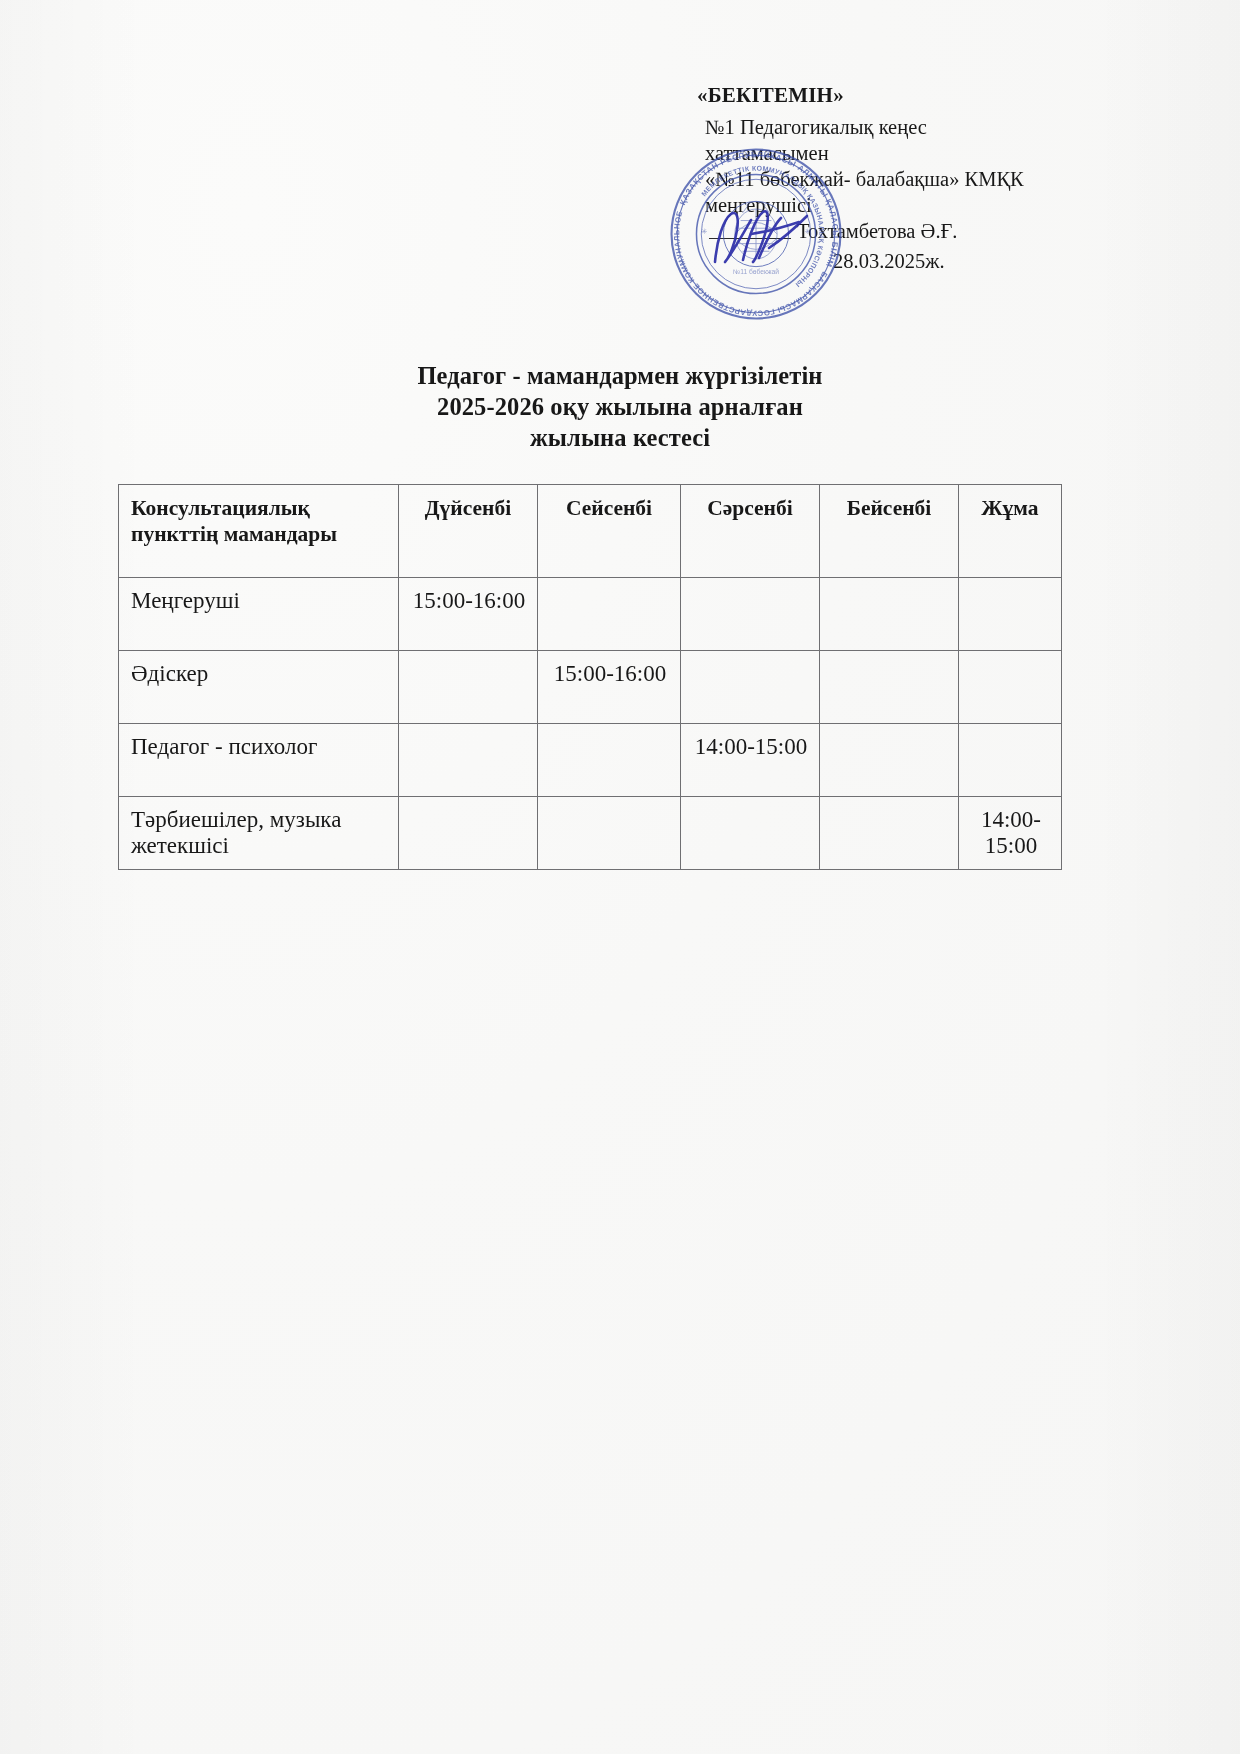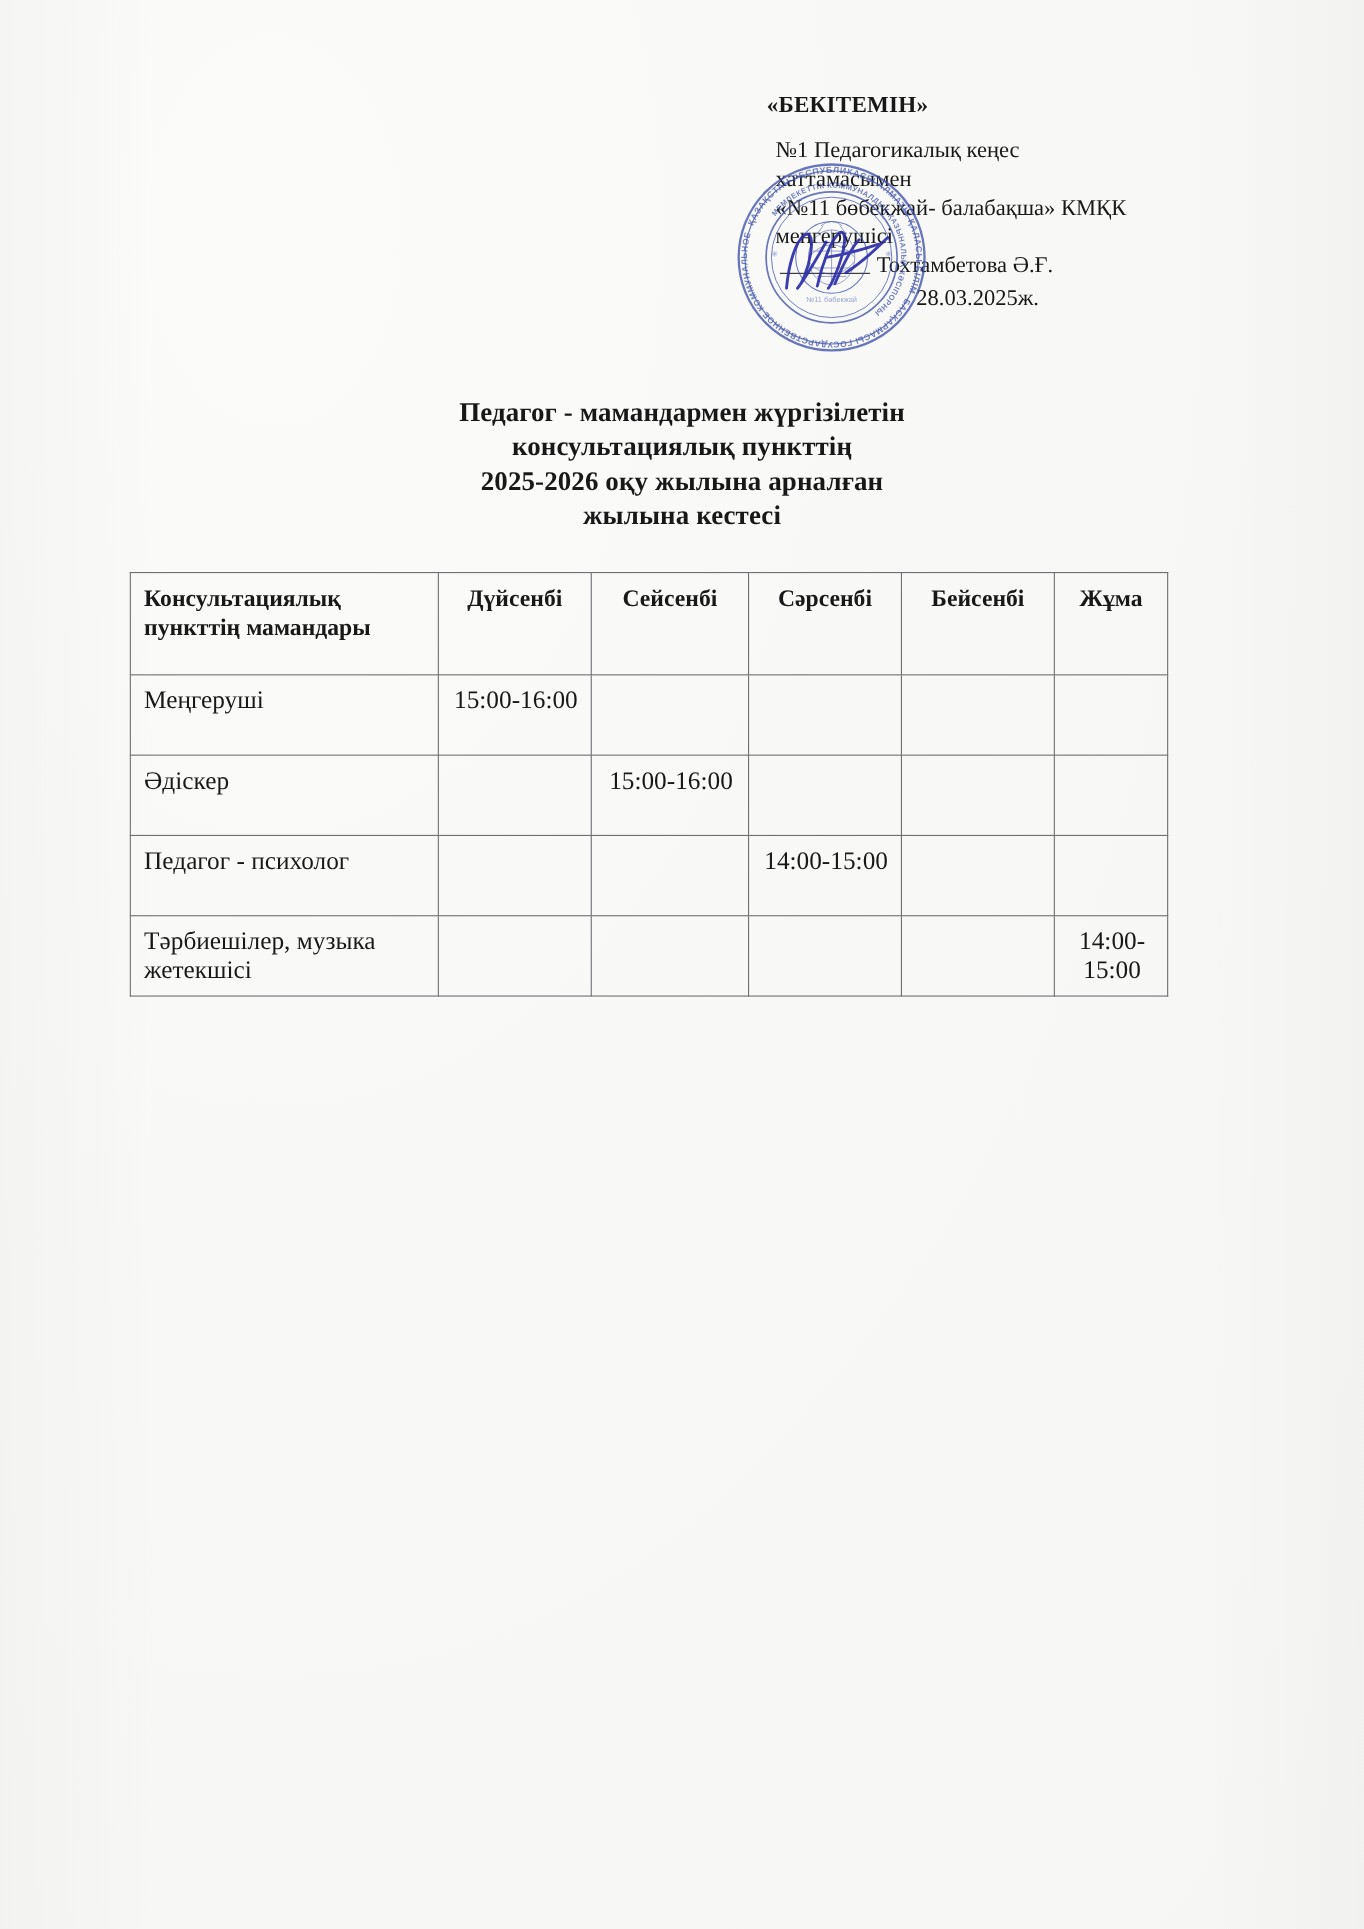--- a/index.html
+++ b/index.html
@@ -39,21 +39,21 @@
     top: 82px;
     width: 420px;
     font-size: 20.5px;
     line-height: 26px;
     z-index: 6;
   }
   .approval-title {
     font-weight: bold;
     font-size: 21px;
     letter-spacing: 0.2px;
-    margin-bottom: 16px;
+    margin-bottom: 6px;
   }
   .approval-line {
     white-space: nowrap;
     padding-left: 8px;
   }
   .sign-line {
     padding-left: 8px;
     position: relative;
     height: 30px;
   }
@@ -110,21 +110,21 @@
     letter-spacing: 0.1px;
     z-index: 5;
     margin-top: 20px;
   }
   .doc-title div { white-space: nowrap; }
 
   
   .schedule-wrap {
     position: absolute;
     left: 118px;
-    top: 520px;
+    top: 484px;
     width: 943px;
     z-index: 4;
   }
   table.schedule {
     border-collapse: collapse;
     width: 100%;
     table-layout: fixed;
   }
   table.schedule th,
   table.schedule td {
@@ -233,21 +233,20 @@
         <path d="M36 60 C 40 42, 48 18, 56 12 C 62 8, 62 20, 58 34 C 54 48, 48 60, 46 62"></path>
         <path d="M52 58 C 58 44, 66 26, 74 18"></path>
         <path d="M62 48 C 74 40, 88 28, 100 16"></path>
         <path d="M44 34 C 58 32, 74 28, 92 22"></path>
       </g>
     </svg>
   </div>
 
   <div class="doc-title">
     <div>Педагог - мамандармен жүргізілетін</div>
-    <div>консультациялық пункттің</div>
     <div>2025-2026 оқу жылына арналған</div>
     <div>жылына кестесі</div>
   </div>
 
   <div class="schedule-wrap">
     <table class="schedule">
       <colgroup>
         <col class="c0">
           <col class="c1">
           <col class="c2">

